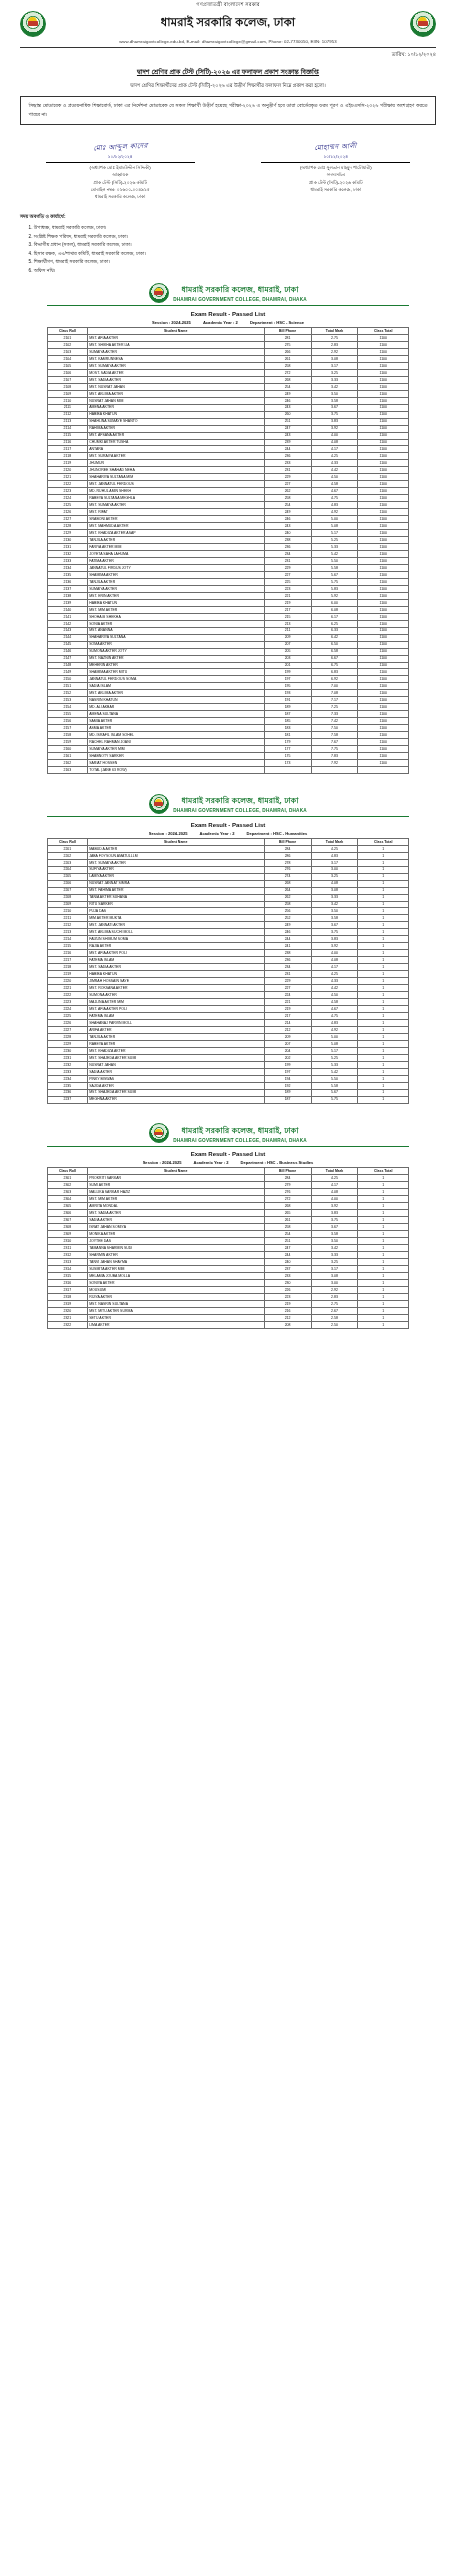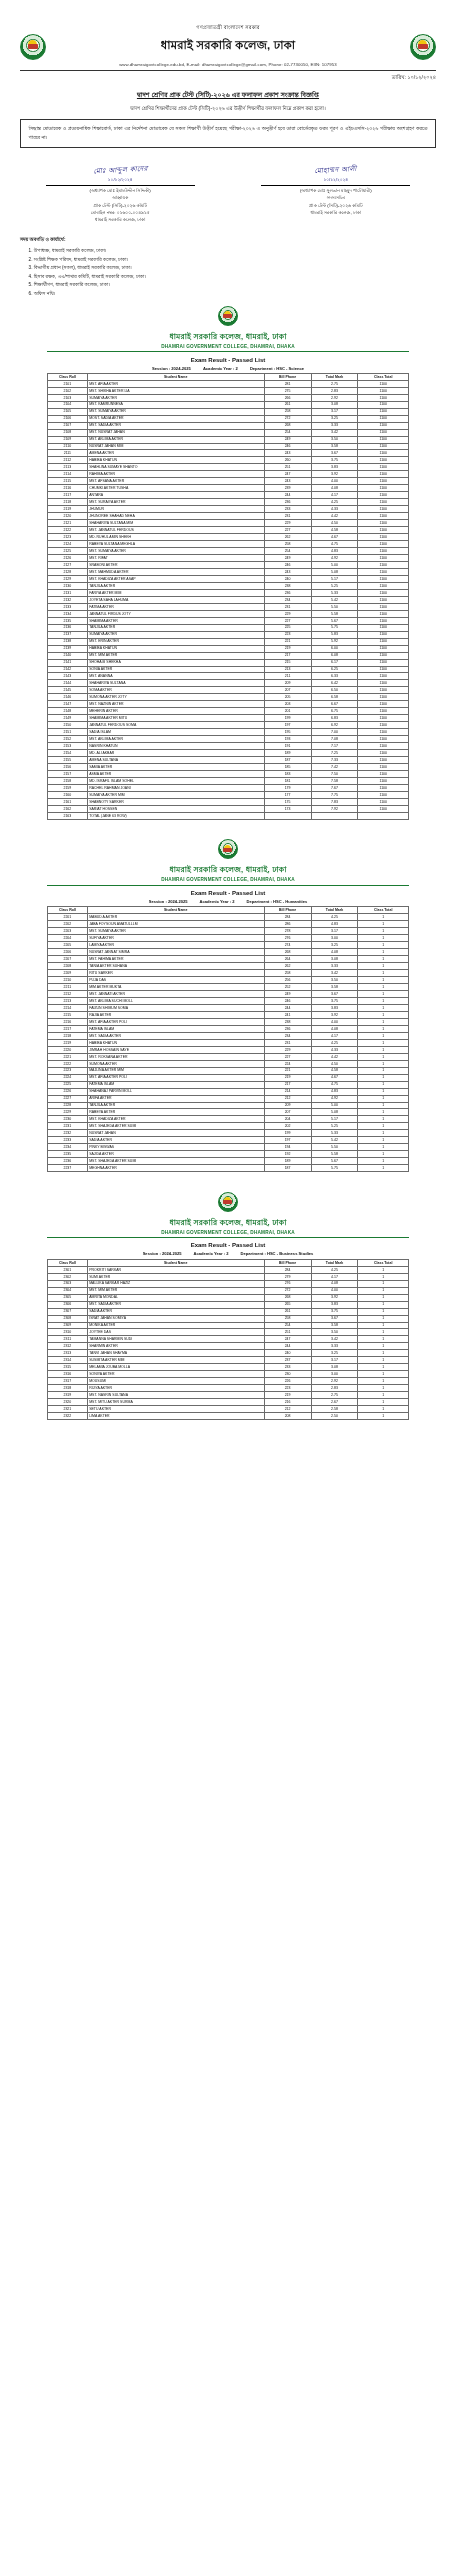--- a/index.html
+++ b/index.html
@@ -12,21 +12,21 @@
     font-family: "Liberation Sans", sans-serif;
     color: #111;
   }
   .page {
     width: 456px;
     position: relative;
   }
 
   
   .notice {
-    padding: 24px 20px 3px 20px;
+    padding: 1px 20px 3px 20px;
   }
   .gov-line {
     text-align: center;
     font-size: 5px;
     letter-spacing: 0.2px;
     color: #222;
     margin-bottom: 1.5px;
   }
   .head-row {
     display: flex;
@@ -160,21 +160,20 @@
   
   .sheet {
     padding: 4.6px 47px 7.6px 47px;
   }
   .sheet + .sheet { padding-top: 12px; }
   .sheet-head {
     display: flex;
     align-items: center;
     justify-content: center;
     gap: 4px;
-    flex-direction: column;
   }
   .sheet-head .logo { width: 20px; height: 20px; flex: 0 0 20px; }
   .sheet-head .logo .inner { left: 4.6px; top: 3.8px; width: 10.6px; height: 10.6px; }
   .sheet-head .logo .book { left: 5.3px; top: 8.4px; width: 8.4px; height: 3.8px; }
   .sheet-head .logo .rays { left: 6px; top: 5.3px; width: 6.8px; height: 3.8px; }
   .sheet-names { text-align: center; }
   .sheet-bn {
     font-size: 7.6px; font-weight: bold; color: #1a7a32;
     letter-spacing: 0.2px;
   }

